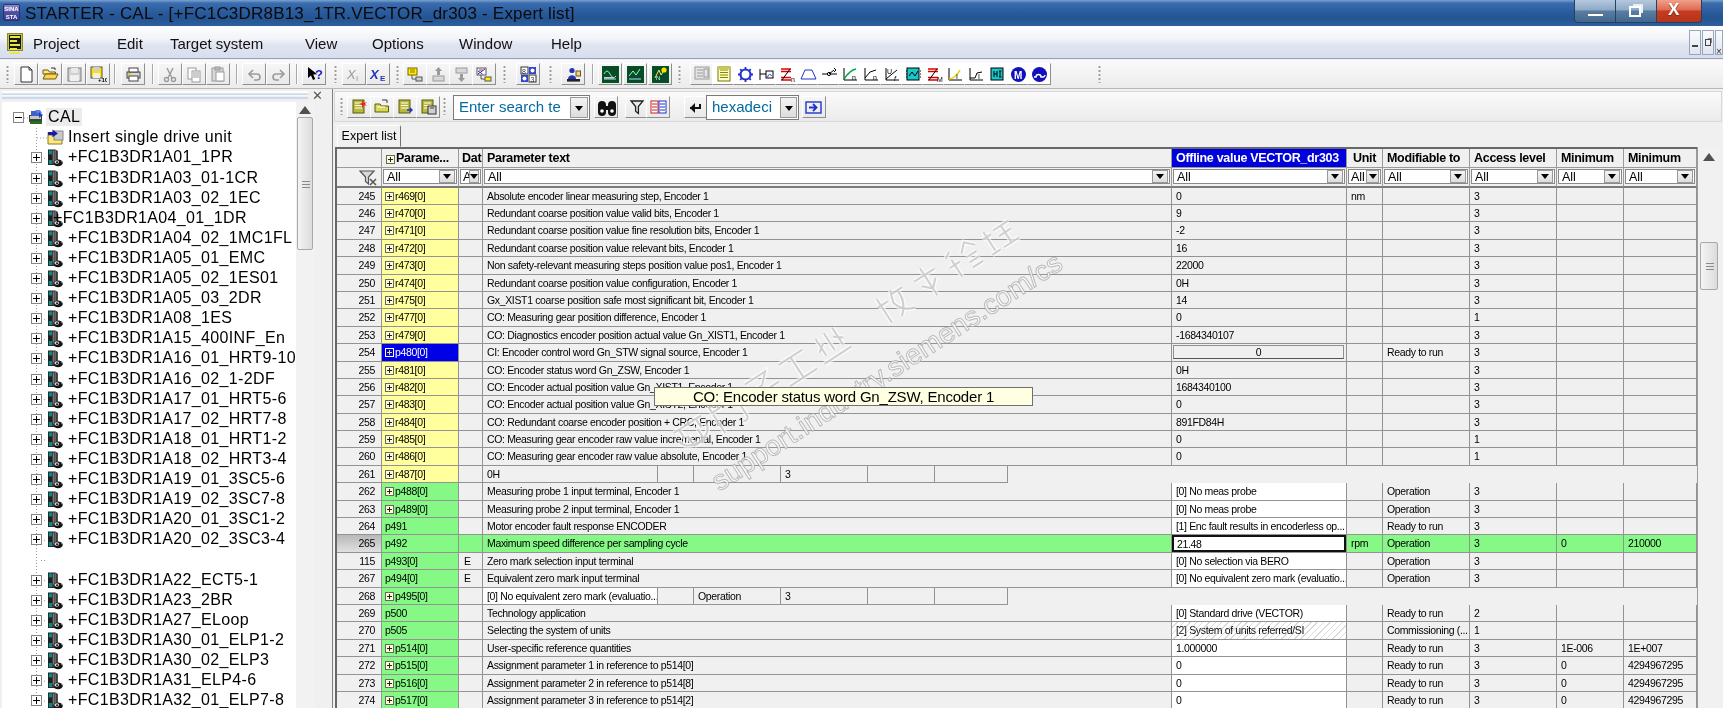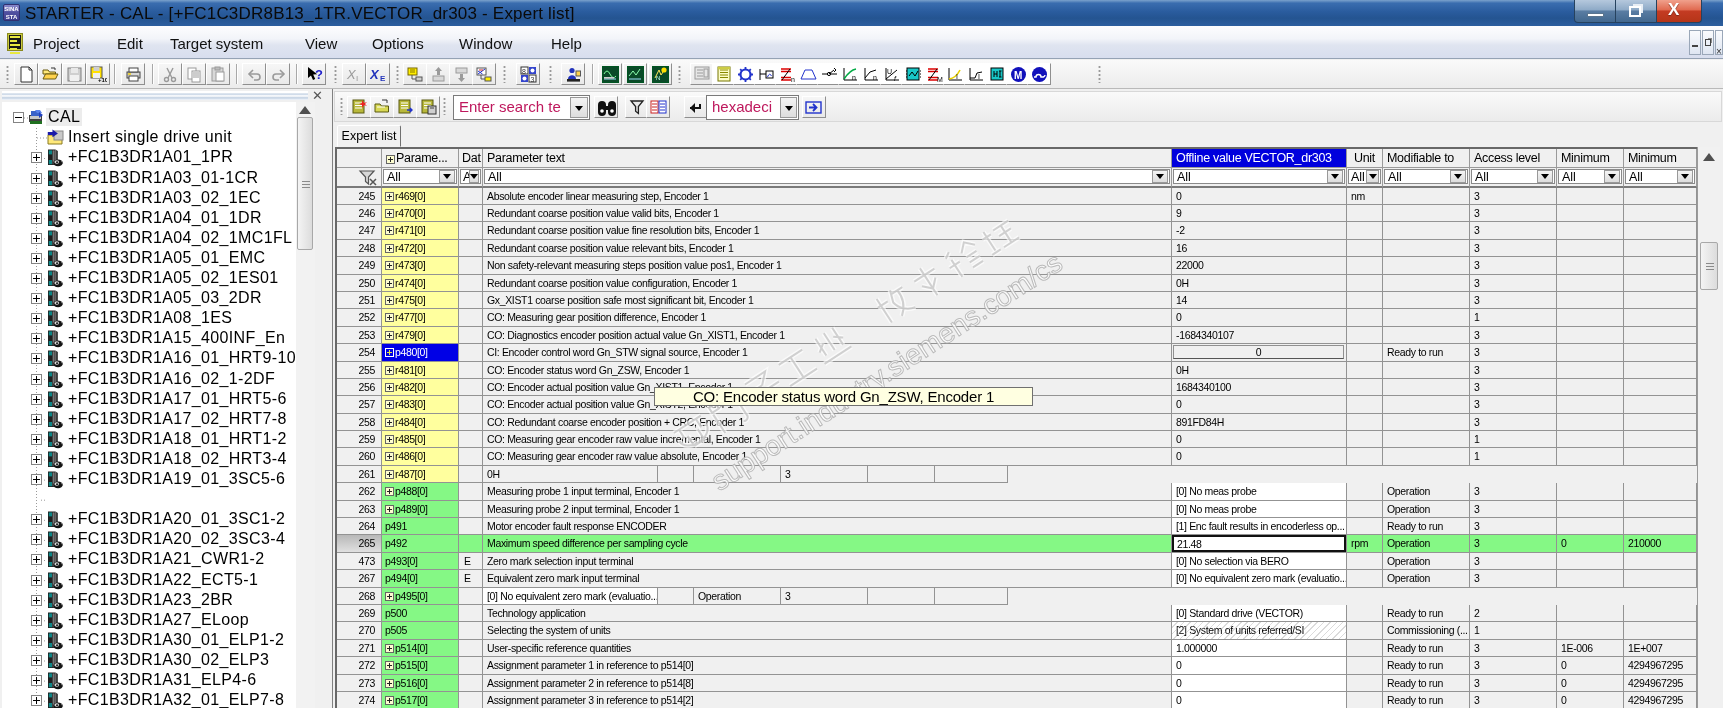--- a/index.html
+++ b/index.html
@@ -53,31 +53,31 @@
 #treelines{position:absolute;left:0;top:0}
 
 #rpanel{position:absolute;left:332px;top:89px;width:1391px;height:619px;background:#f0f0f0;border-left:1px solid #808080}
 #tb2{position:absolute;left:1px;top:2px;width:1388px;height:31px;background:linear-gradient(180deg,#fafafa,#ebebeb);border:1px solid #d8d8d8}
 #tb2 .tbtn{top:4px}
 #tabrow{position:absolute;left:1px;top:33px;width:1388px;height:25px;background:#f0f0f0}
 #tab1{position:absolute;left:3px;top:3px;width:64px;height:22px;background:#f0f0f0;
 border:1px solid;border-color:#fff #707070 transparent #fff;border-top-left-radius:2px;border-top-right-radius:2px;
 font-size:12.5px;text-align:center;line-height:21px;color:#000}
 
-.combo{position:absolute;background:#fff;border:1px solid #7a7a7a;font-size:15px;color:#be185d}
+.combo{position:absolute;background:#fff;border:1px solid #7a7a7a;font-size:15px;color:#0369a1}
 .combo .ct{position:absolute;left:5px;top:1px;white-space:nowrap}
 .cbtn{position:absolute;right:1px;top:1px;background:linear-gradient(180deg,#f4f4f4,#ddd);border:1px solid #999;}
 .cbtn:after{content:"";position:absolute;left:50%;top:50%;margin-left:-4px;margin-top:-2px;border-left:4px solid transparent;border-right:4px solid transparent;border-top:5px solid #000}
 
 #tbl{position:absolute;left:2px;top:58px;width:1362px;height:563px;border-left:2px solid #686868;border-top:2px solid #686868;background:#f0f0f0}
 .hrow,.frow,.row{display:flex;width:1360px}
 .hrow{height:19px}
 .frow{height:19.6px}
 .row{height:17.4px}
-.hrow>div{border-right:1px solid #9a9a9a;border-bottom:1px solid #9a9a9a;font-weight:normal;font-size:12.5px;letter-spacing:-0.3px;line-height:18px;padding-left:4px;white-space:nowrap;overflow:hidden;background:#f0f0f0}
+.hrow>div{border-right:1px solid #9a9a9a;border-bottom:1px solid #9a9a9a;font-weight:bold;font-size:12.5px;letter-spacing:-0.3px;line-height:18px;padding-left:4px;white-space:nowrap;overflow:hidden;background:#f0f0f0}
 .frow>div{border-right:1px solid #9a9a9a;border-bottom:2px solid #7a7a7a;background:#f0f0f0;position:relative;overflow:hidden}
 .row>div{border-right:1px solid #939393;border-bottom:1px solid #939393;font-size:10.5px;letter-spacing:-0.35px;line-height:16px;white-space:nowrap;overflow:hidden;background:#f0f0f0}
 .c0{width:45px;flex:none;text-align:right;padding-right:6px;font-size:13px;letter-spacing:-0.2px}
 .c1{width:77px;flex:none;padding-left:3px}
 .c2{width:24px;flex:none;padding-left:5px}
 .c3{width:689px;flex:none;padding-left:4px}
 .c4{width:175px;flex:none;padding-left:4px}
 .c5{width:36px;flex:none;padding-left:4px}
 .c6{width:87px;flex:none;padding-left:4px}
 .c7{width:87px;flex:none;padding-left:4px}
@@ -568,21 +568,21 @@
  <rect x="4" y="0.5" width="7.5" height="15.5" fill="#1e1e1e"></rect>
  <rect x="4.8" y="1.4" width="3.2" height="4" fill="#0d8686"></rect>
  <rect x="4.8" y="11" width="3.2" height="4.2" fill="#0d8686"></rect>
  <rect x="8.6" y="1.4" width="2" height="13.8" fill="#777"></rect>
  <path d="M11.5 0.5 l2.4 1.4 v15 l-2.4 -1.4 z" fill="#3c3c3c"></path>
  <ellipse cx="14" cy="13.8" rx="4.8" ry="3.4" fill="#141414"></ellipse>
  <ellipse cx="12.8" cy="13" rx="2.4" ry="1.7" fill="#dcdcdc"></ellipse>
  <ellipse cx="13.1" cy="13.2" rx="1.2" ry="0.9" fill="#282828"></ellipse>
  <path d="M17 12 a4.8 3.4 0 0 1 1.6 2.6" stroke="#666" fill="none"></path>
 </svg>
-        <span class="tit" style="left:64px">+FC1B3DR1A04_01_1DR</span>
+        <span class="tit" style="left:49px">+FC1B3DR1A04_01_1DR</span>
       </div>
 <div class="ti" style="top:126.8px">
 <span class="ebox" style="left:29px">
           <span class="plh"></span>
           <span class="plv"></span>
         </span>
 <svg class="tic" style="left:42px" width="20" height="18" viewBox="0 0 20 18">
  <rect x="4" y="0.5" width="7.5" height="15.5" fill="#1e1e1e"></rect>
  <rect x="4.8" y="1.4" width="3.2" height="4" fill="#0d8686"></rect>
  <rect x="4.8" y="11" width="3.2" height="4.2" fill="#0d8686"></rect>
@@ -804,20 +804,38 @@
  <rect x="4.8" y="11" width="3.2" height="4.2" fill="#0d8686"></rect>
  <rect x="8.6" y="1.4" width="2" height="13.8" fill="#777"></rect>
  <path d="M11.5 0.5 l2.4 1.4 v15 l-2.4 -1.4 z" fill="#3c3c3c"></path>
  <ellipse cx="14" cy="13.8" rx="4.8" ry="3.4" fill="#141414"></ellipse>
  <ellipse cx="12.8" cy="13" rx="2.4" ry="1.7" fill="#dcdcdc"></ellipse>
  <ellipse cx="13.1" cy="13.2" rx="1.2" ry="0.9" fill="#282828"></ellipse>
  <path d="M17 12 a4.8 3.4 0 0 1 1.6 2.6" stroke="#666" fill="none"></path>
 </svg>
         <span class="tit" style="left:64px">+FC1B3DR1A19_01_3SC5-6</span>
       </div>
+<div class="ti" style="top:388.1px">
+<span class="ebox" style="left:29px">
+          <span class="plh"></span>
+          <span class="plv"></span>
+        </span>
+<svg class="tic" style="left:42px" width="20" height="18" viewBox="0 0 20 18">
+ <rect x="4" y="0.5" width="7.5" height="15.5" fill="#1e1e1e"></rect>
+ <rect x="4.8" y="1.4" width="3.2" height="4" fill="#0d8686"></rect>
+ <rect x="4.8" y="11" width="3.2" height="4.2" fill="#0d8686"></rect>
+ <rect x="8.6" y="1.4" width="2" height="13.8" fill="#777"></rect>
+ <path d="M11.5 0.5 l2.4 1.4 v15 l-2.4 -1.4 z" fill="#3c3c3c"></path>
+ <ellipse cx="14" cy="13.8" rx="4.8" ry="3.4" fill="#141414"></ellipse>
+ <ellipse cx="12.8" cy="13" rx="2.4" ry="1.7" fill="#dcdcdc"></ellipse>
+ <ellipse cx="13.1" cy="13.2" rx="1.2" ry="0.9" fill="#282828"></ellipse>
+ <path d="M17 12 a4.8 3.4 0 0 1 1.6 2.6" stroke="#666" fill="none"></path>
+</svg>
+        <span class="tit" style="left:64px">+FC1B3DR1A19_02_3SC7-8</span>
+      </div>
 <div class="ti" style="top:408.2px">
 <span class="ebox" style="left:29px">
           <span class="plh"></span>
           <span class="plv"></span>
         </span>
 <svg class="tic" style="left:42px" width="20" height="18" viewBox="0 0 20 18">
  <rect x="4" y="0.5" width="7.5" height="15.5" fill="#1e1e1e"></rect>
  <rect x="4.8" y="1.4" width="3.2" height="4" fill="#0d8686"></rect>
  <rect x="4.8" y="11" width="3.2" height="4.2" fill="#0d8686"></rect>
  <rect x="8.6" y="1.4" width="2" height="13.8" fill="#777"></rect>
@@ -839,38 +857,20 @@
  <rect x="4.8" y="1.4" width="3.2" height="4" fill="#0d8686"></rect>
  <rect x="4.8" y="11" width="3.2" height="4.2" fill="#0d8686"></rect>
  <rect x="8.6" y="1.4" width="2" height="13.8" fill="#777"></rect>
  <path d="M11.5 0.5 l2.4 1.4 v15 l-2.4 -1.4 z" fill="#3c3c3c"></path>
  <ellipse cx="14" cy="13.8" rx="4.8" ry="3.4" fill="#141414"></ellipse>
  <ellipse cx="12.8" cy="13" rx="2.4" ry="1.7" fill="#dcdcdc"></ellipse>
  <ellipse cx="13.1" cy="13.2" rx="1.2" ry="0.9" fill="#282828"></ellipse>
  <path d="M17 12 a4.8 3.4 0 0 1 1.6 2.6" stroke="#666" fill="none"></path>
 </svg>
         <span class="tit" style="left:64px">+FC1B3DR1A20_02_3SC3-4</span>
-      </div>
-<div class="ti" style="top:448.4px">
-<span class="ebox" style="left:29px">
-          <span class="plh"></span>
-          <span class="plv"></span>
-        </span>
-<svg class="tic" style="left:42px" width="20" height="18" viewBox="0 0 20 18">
- <rect x="4" y="0.5" width="7.5" height="15.5" fill="#1e1e1e"></rect>
- <rect x="4.8" y="1.4" width="3.2" height="4" fill="#0d8686"></rect>
- <rect x="4.8" y="11" width="3.2" height="4.2" fill="#0d8686"></rect>
- <rect x="8.6" y="1.4" width="2" height="13.8" fill="#777"></rect>
- <path d="M11.5 0.5 l2.4 1.4 v15 l-2.4 -1.4 z" fill="#3c3c3c"></path>
- <ellipse cx="14" cy="13.8" rx="4.8" ry="3.4" fill="#141414"></ellipse>
- <ellipse cx="12.8" cy="13" rx="2.4" ry="1.7" fill="#dcdcdc"></ellipse>
- <ellipse cx="13.1" cy="13.2" rx="1.2" ry="0.9" fill="#282828"></ellipse>
- <path d="M17 12 a4.8 3.4 0 0 1 1.6 2.6" stroke="#666" fill="none"></path>
-</svg>
-        <span class="tit" style="left:64px">+FC1B3DR1A21_CWR1-2</span>
       </div>
 <div class="ti" style="top:468.5px">
 <span class="ebox" style="left:29px">
           <span class="plh"></span>
           <span class="plv"></span>
         </span>
 <svg class="tic" style="left:42px" width="20" height="18" viewBox="0 0 20 18">
  <rect x="4" y="0.5" width="7.5" height="15.5" fill="#1e1e1e"></rect>
  <rect x="4.8" y="1.4" width="3.2" height="4" fill="#0d8686"></rect>
  <rect x="4.8" y="11" width="3.2" height="4.2" fill="#0d8686"></rect>
@@ -1377,21 +1377,21 @@
         <div class="c4 vedit">
           <span class="editbox">21.48</span>
         </div>
         <div class="c5 ug">rpm</div>
         <div class="c6">Operation</div>
         <div class="c7">3</div>
         <div class="c8">0</div>
         <div class="c9">210000</div>
       </div>
 <div class="row">
-        <div class="c0">473</div>
+        <div class="c0">115</div>
         <div class="c1 pg">p493[0]</div>
         <div class="c2">E</div>
         <div class="c3">Zero mark selection input terminal</div>
         <div class="c4 vw">[0] No selection via BERO</div>
         <div class="c5"></div>
         <div class="c6">Operation</div>
         <div class="c7">3</div>
         <div class="c8"></div>
         <div class="c9"></div>
       </div>

